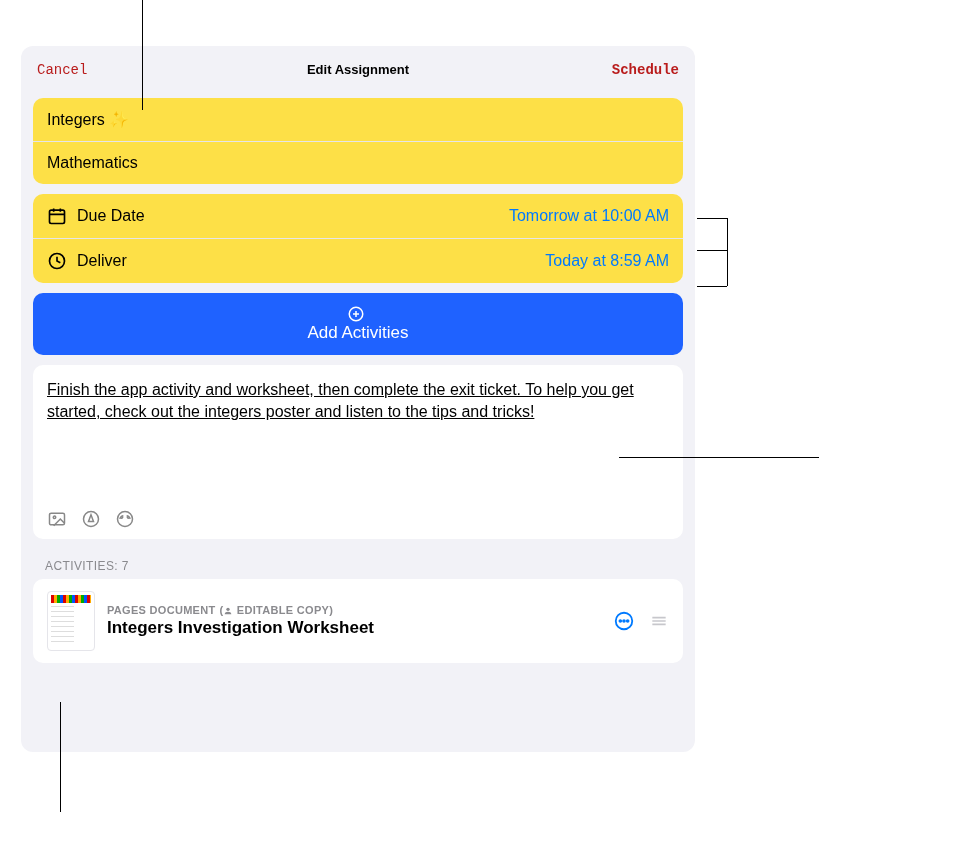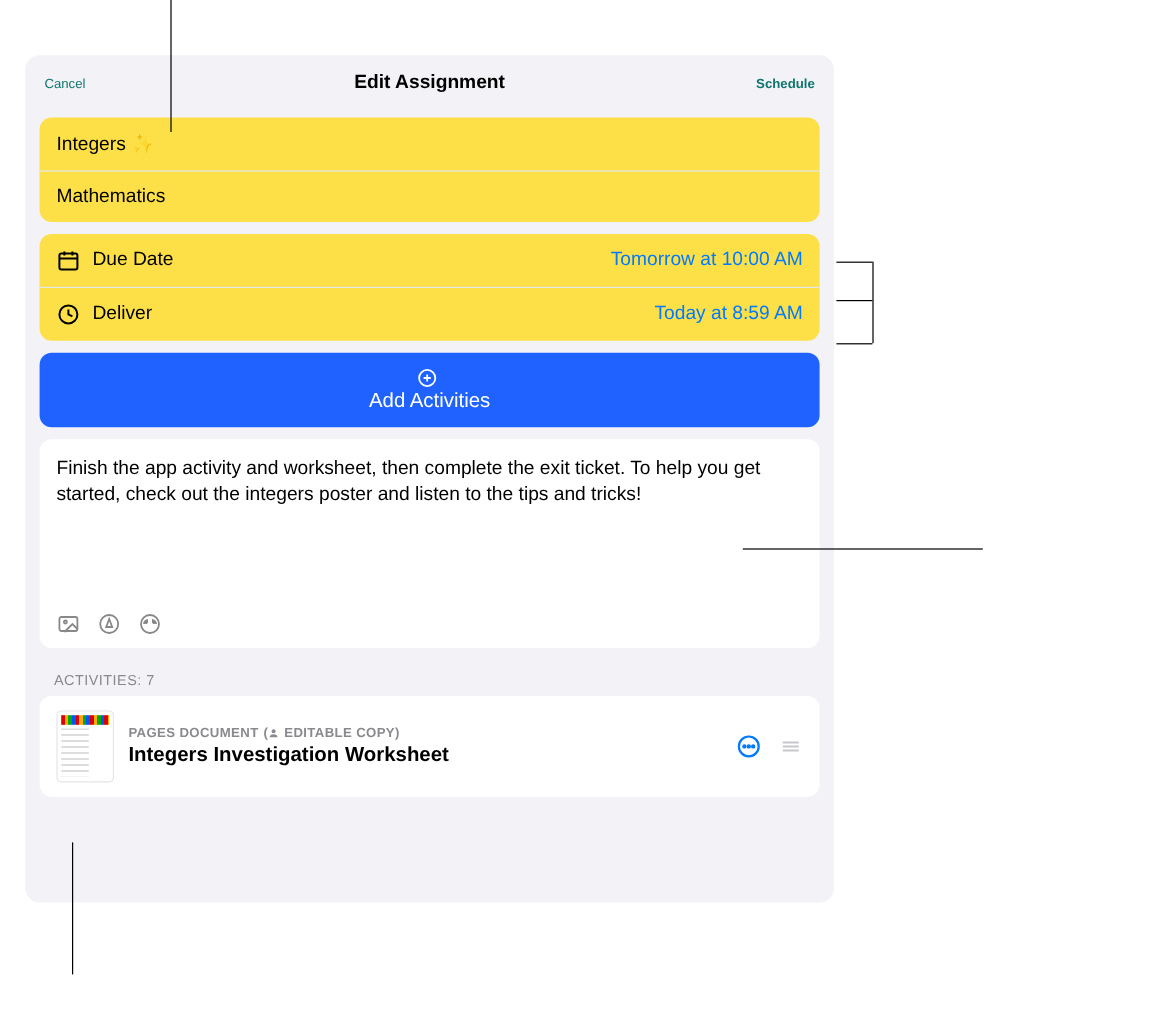--- a/index.html
+++ b/index.html
@@ -22,31 +22,32 @@
   }
   .header {
     display: flex;
     align-items: center;
     justify-content: space-between;
     padding: 14px 16px 10px;
   }
   .header-left, .header-right { flex: 1; }
   .header-center { flex: 2; text-align: center; }
   .link-btn {
-    color: #0f766e;
-    font-size: 11px;
+    color: #b91c1c;
+    font-size: 14px;
     background: none;
     border: none;
     cursor: pointer;
     padding: 0;
+    font-family: Liberation Mono, monospace;
   }
   .header-right { text-align: right; }
   .header-right .link-btn { font-weight: 600; }
   .title {
-    font-size: 16px;
+    font-size: 13px;
     font-weight: 600;
     color: #000;
   }
   .section {
     background: #fde047;
     border-radius: 10px;
     margin: 10px 12px;
     overflow: hidden;
   }
   .row {
@@ -99,20 +100,21 @@
     background: #fff;
     border-radius: 10px;
     margin: 10px 12px;
     padding: 14px 14px 10px;
   }
   .description-text {
     font-size: 16px;
     line-height: 1.35;
     color: #000;
     min-height: 80px;
+    text-decoration: underline;
   }
   .desc-toolbar {
     display: flex;
     gap: 14px;
     margin-top: 50px;
   }
   .desc-toolbar .tb-icon {
     width: 20px;
     height: 20px;
     color: #888;

